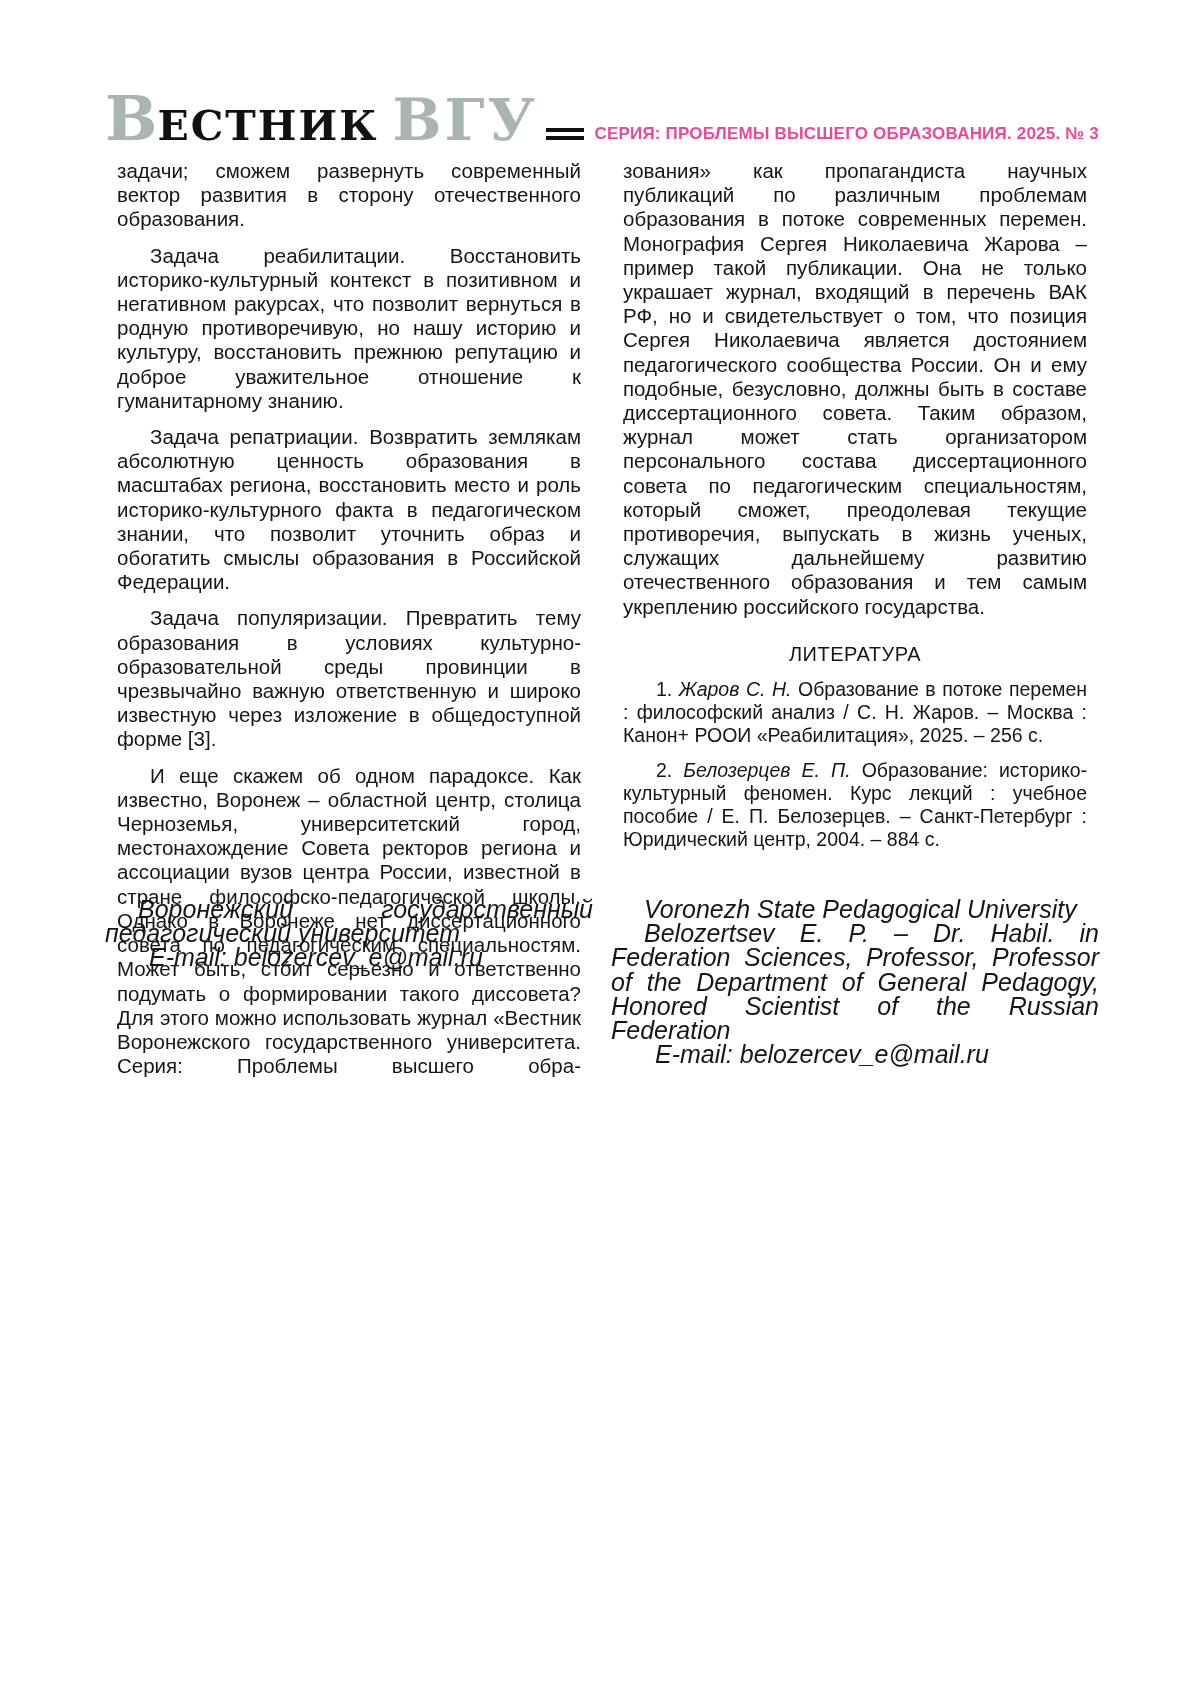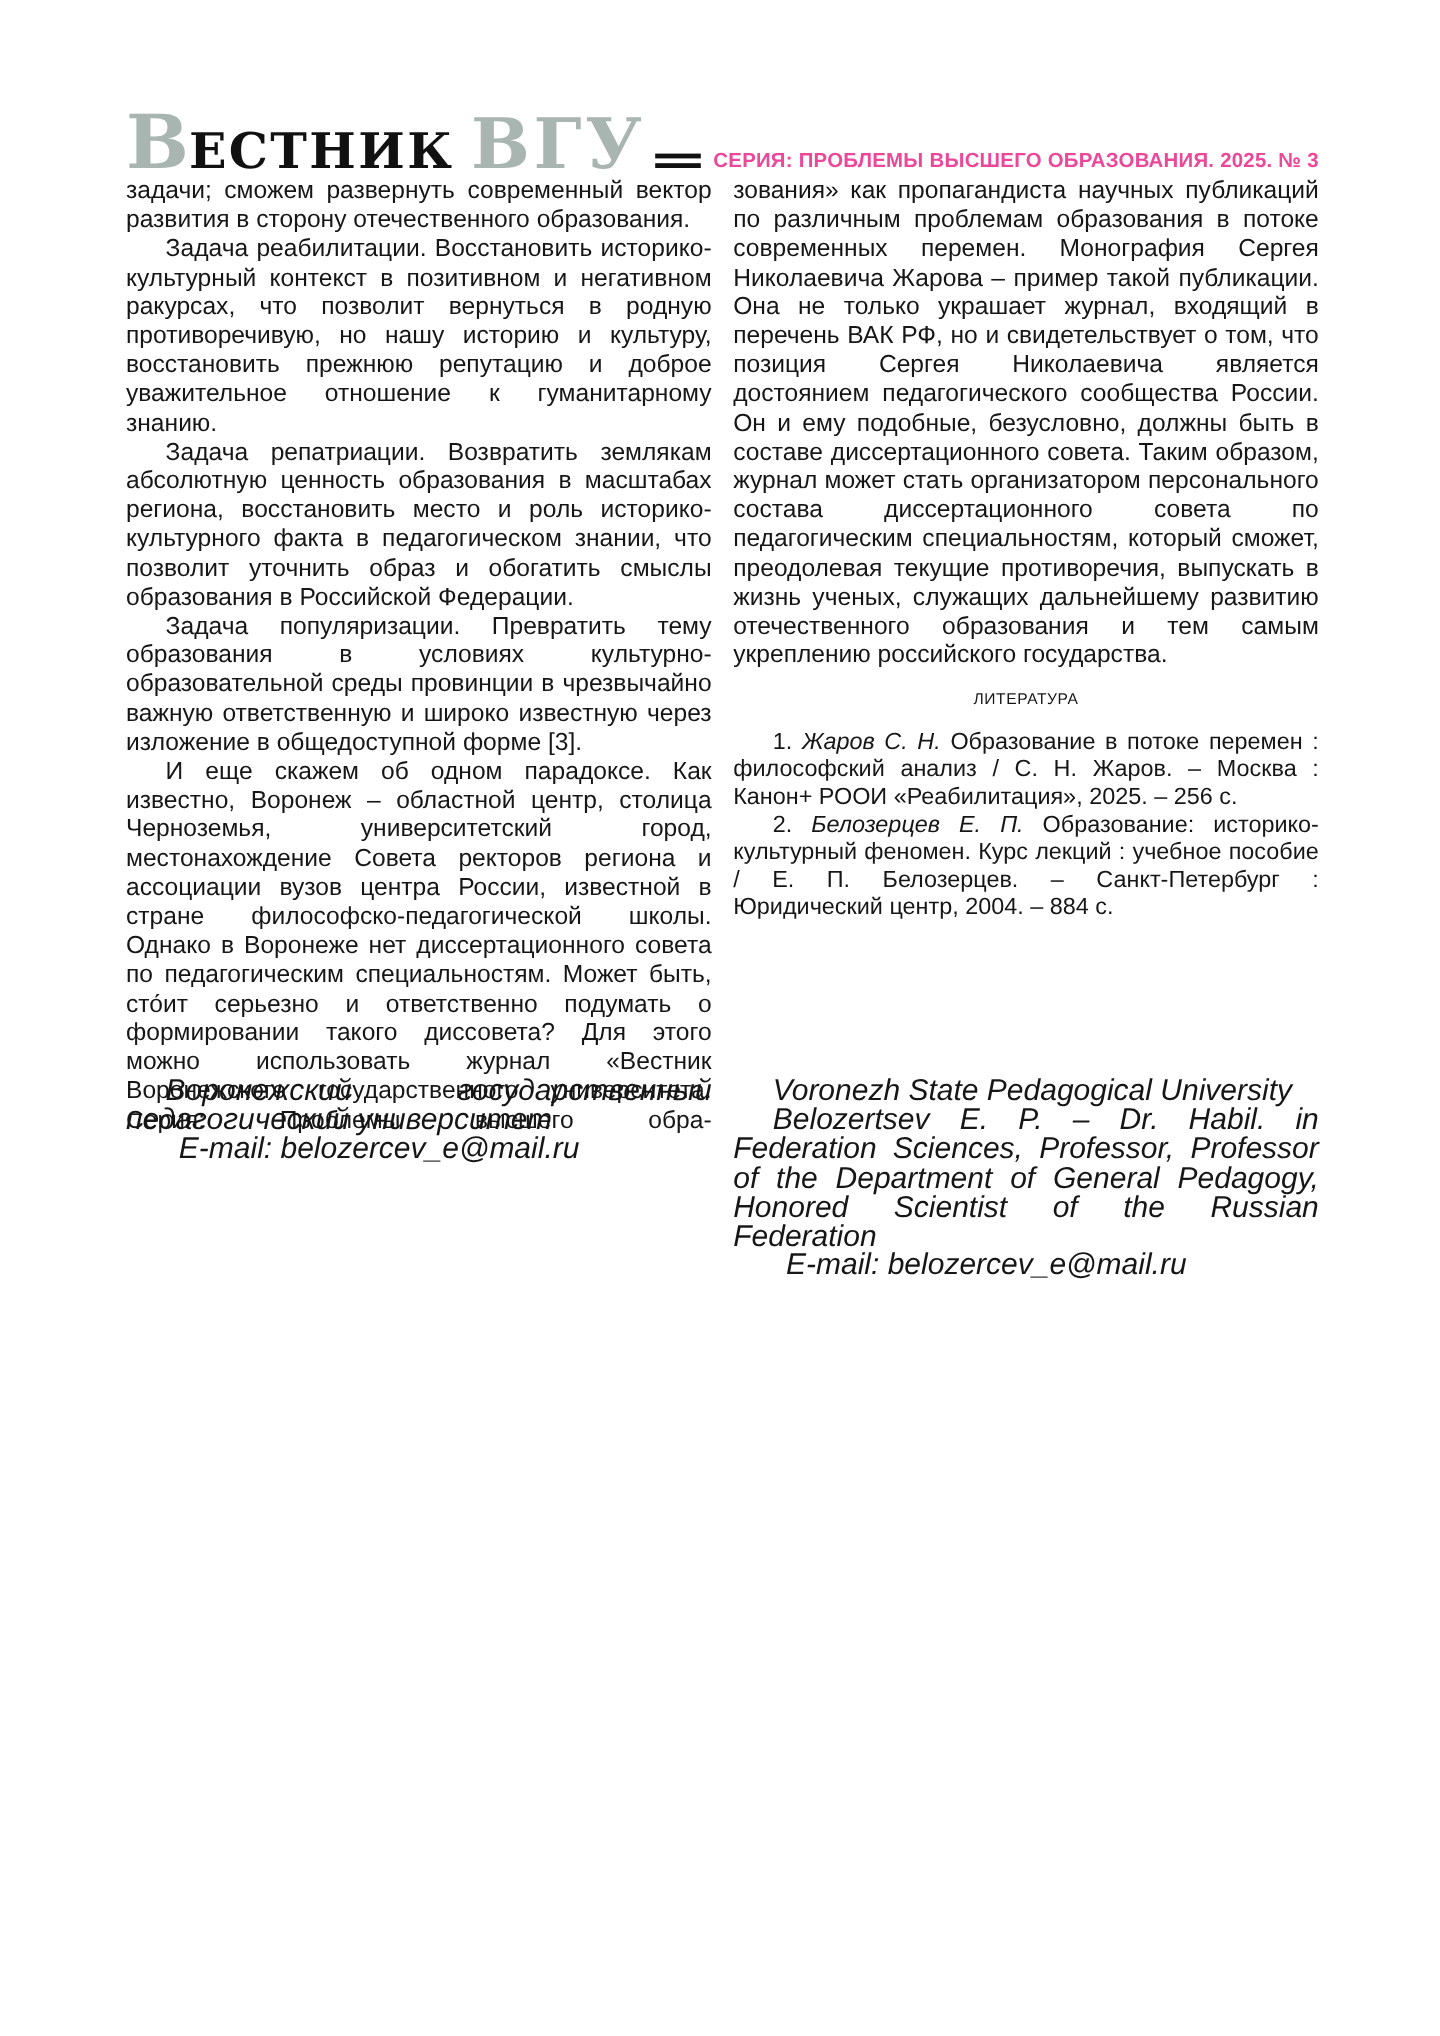--- a/index.html
+++ b/index.html
@@ -29,29 +29,29 @@
     white-space:nowrap;font-weight:bold;font-size:17px;line-height:1;
     margin-bottom:8px;color:#ec4899;letter-spacing:0.2px;
   }
   
   .columns{
     position:absolute;left:105px;top:147px;width:994px;
     display:flex;gap:18px;
   }
   .col{width:488px;}
   .col p{
-    margin:0;font-size:20.5px;line-height:24.2px;
+    margin:12px;font-size:20.5px;line-height:24.2px;
     text-align:justify;
   }
   .indent{text-indent:33px;}
   .flush{text-indent:0;}
   .cont-end{text-align-last:justify;}
   .lit-heading{
-    font-size:13px;line-height:24px;text-align:center;
-    letter-spacing:0.5px;margin:13px 0 12px 0;font-weight:normal;
+    font-size:20px;line-height:24px;text-align:center;
+    letter-spacing:0.5px;margin:23px 0 12px 0;font-weight:normal;
   }
   .ref{
     font-size:19.5px !important;line-height:23px !important;
     text-indent:33px;
   }
   .it{font-style:italic;}
   
   .authors{
     position:absolute;left:105px;top:897px;width:994px;
     display:flex;gap:18px;

